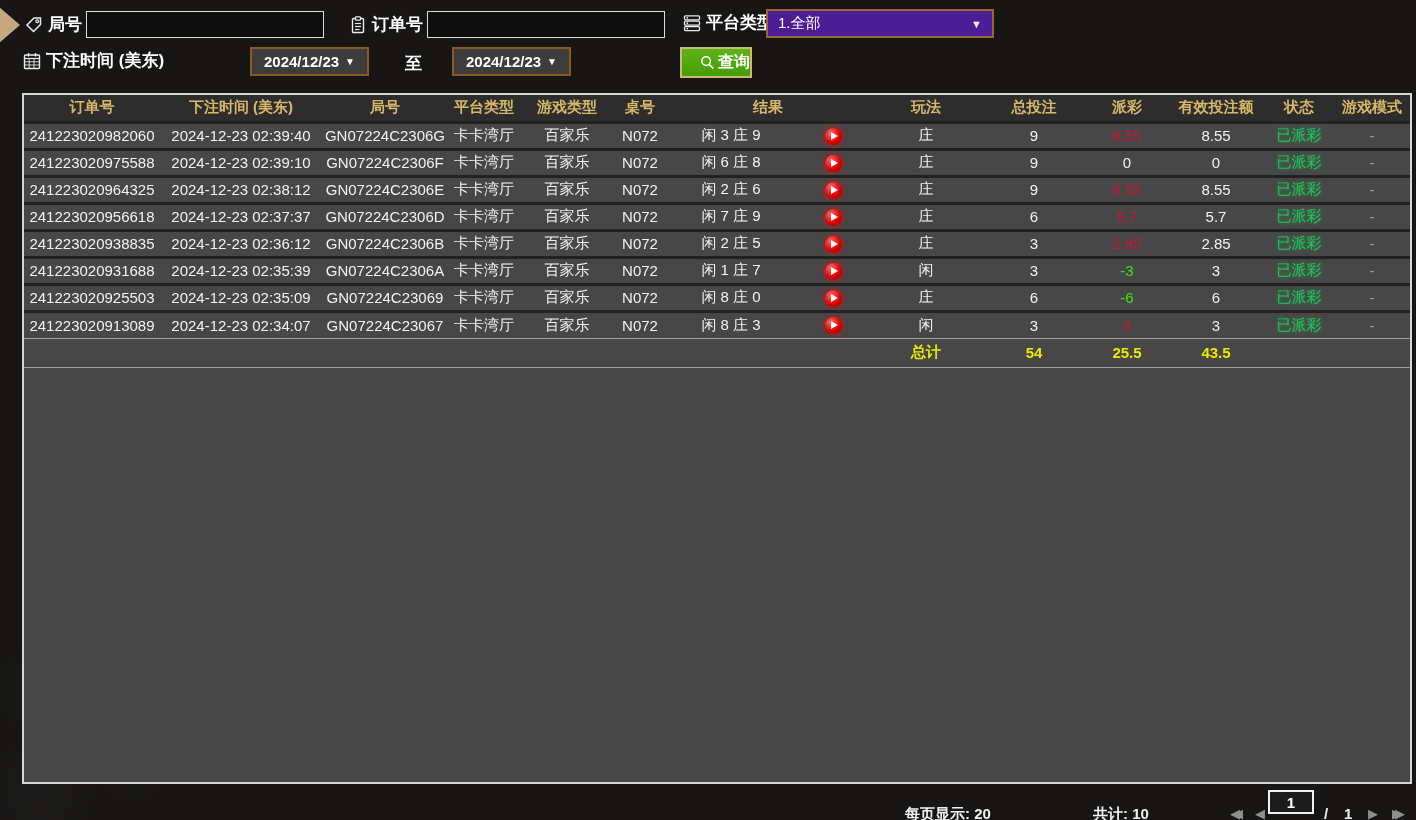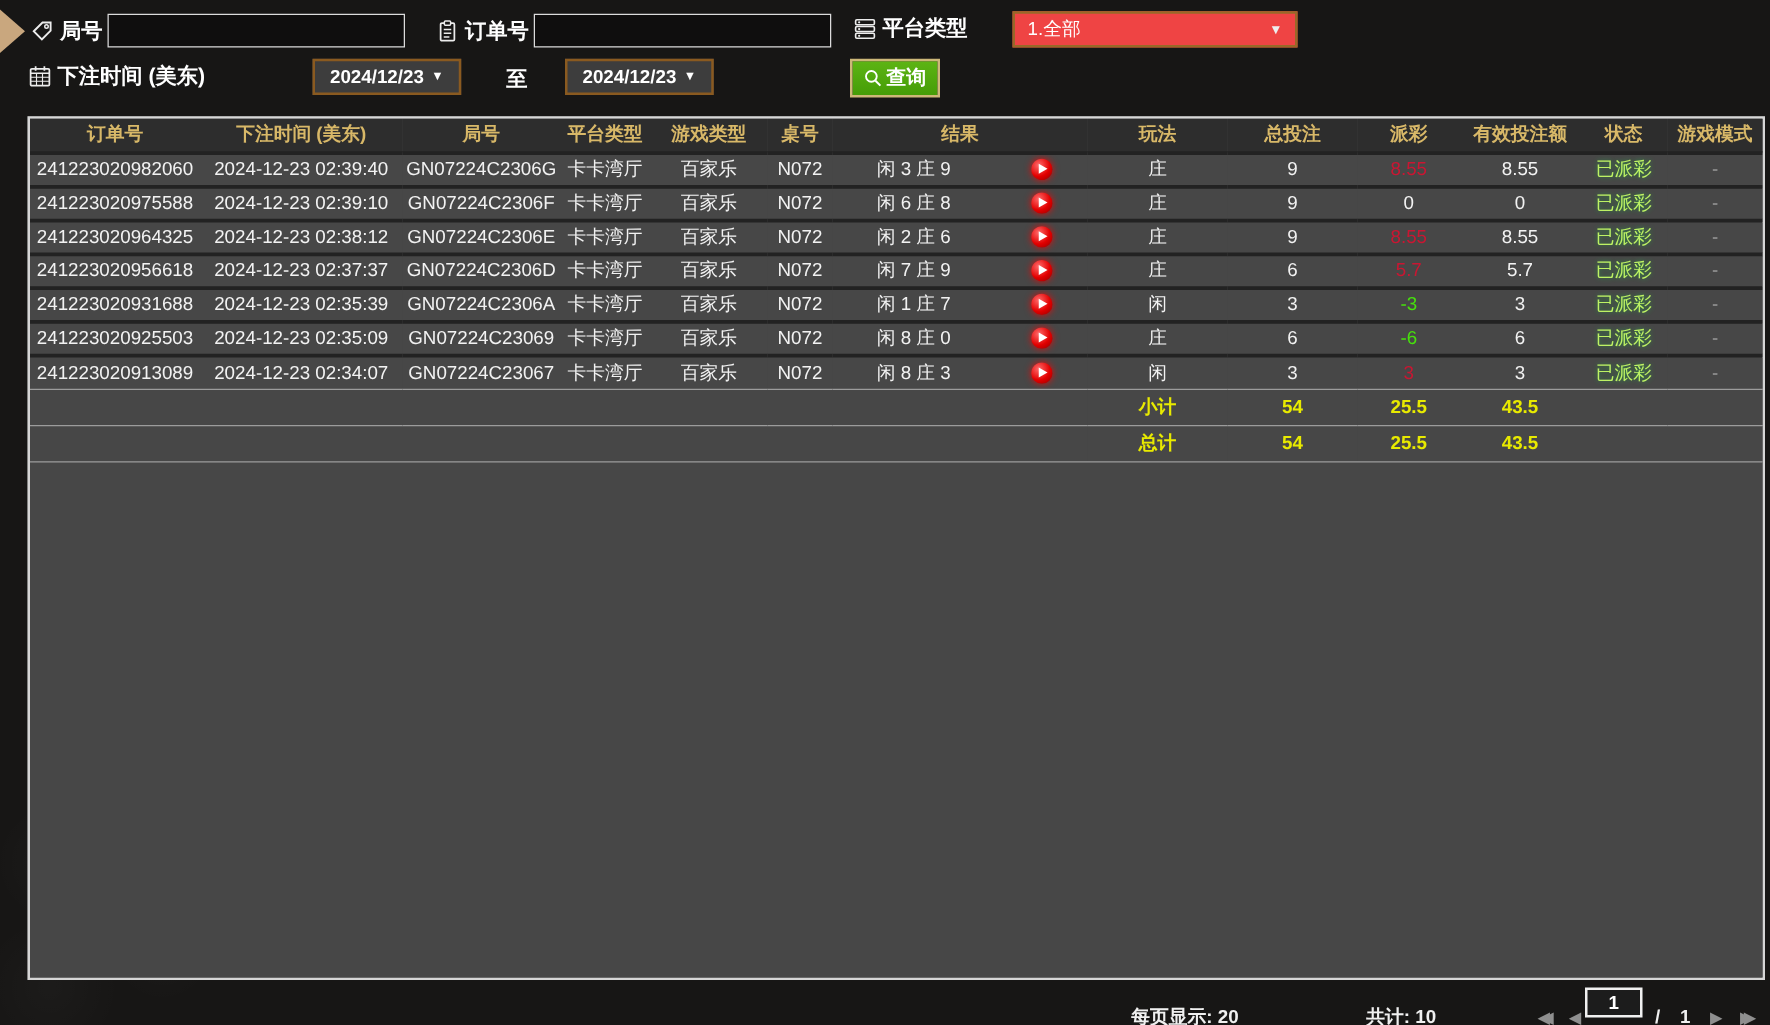--- a/index.html
+++ b/index.html
@@ -17,47 +17,47 @@
   .corner-arrow { position:absolute; left:-18px; top:-8px; width:38px; height:66px;
     background:#c9a77e; clip-path:polygon(0 0,100% 50%,0 100%); }
 
   
   .filters { position:absolute; left:0; top:0; width:100%; height:93px; }
   .f-label { font-weight:bold; font-size:17px; color:#fff; }
   .f-group { position:absolute; display:flex; align-items:center; gap:4px; }
   .f-icon { display:inline-flex; width:20px; height:20px; }
   .txt-input { background:rgba(10,10,10,.55); border:1.5px solid #dcdcdc; height:27px;
     color:#fff; font-size:15px; padding:0 6px; }
-  .sel-platform { position:absolute; left:810px; top:9px; width:228px; height:29px;
-    background:#ef4444; border:2px solid #9a6828; color:#fff; font-size:15px;
+  .sel-platform { position:absolute; left:766px; top:9px; width:228px; height:29px;
+    background:#4c1d95; border:2px solid #9a6828; color:#fff; font-size:15px;
     display:flex; align-items:center; padding:0 10px; cursor:pointer; }
   .sel-platform .arrow { margin-left:auto; font-size:11px; color:#eee; }
   .date-sel { background:#3d3d3d; border:2px solid #8a5a20; height:29px; min-width:119px;
     display:flex; align-items:center; justify-content:center; gap:6px;
     color:#fff; font-weight:bold; font-size:15px; cursor:pointer; padding:0 8px; }
   .date-sel .arrow { font-size:10px; }
   .query-btn { position:absolute; left:680px; top:47px; width:72px; height:31px;
     background:linear-gradient(#5db414,#459d07); border:2px solid #cdb878;
     color:#fff; font-weight:bold; font-size:16px; display:flex; align-items:center;
-    justify-content:center; gap:3px; cursor:pointer; }
+    justify-content:flex-end; gap:3px; cursor:pointer; }
 
   
   .panel { position:absolute; left:22px; top:93px; width:1390px; height:691px;
     border:2px solid #d6d6d6; background:#474747; display:flex; flex-direction:column; }
   table { width:100%; border-collapse:collapse; table-layout:fixed; }
   thead th { background:#2d2d2d; color:#d8b868; font-weight:bold; font-size:15px;
     height:27px; text-align:center; }
   tbody td { text-align:center; font-size:15px; color:#f2f2f2; height:27px;
     background:#474747; white-space:nowrap; overflow:hidden; }
   tr.data-row td { border-top:3px solid #222222; }
   tr.total-row td { border-top:1px solid #9c9c9c; height:29px; }
   .yellow { color:#e8ea00; font-weight:bold; }
   .payout-red { color:#c91632; }
   .payout-green { color:#46e10c; }
-  .status-green { color:#bef264; text-shadow:0 0 4px rgba(0,255,70,.45); }
+  .status-green { color:#22c55e; text-shadow:0 0 4px rgba(0,255,70,.45); }
   .mode-dim { color:#9a9a9a; }
   .play-icon { display:inline-block; width:17px; height:17px; border-radius:50%;
     background:radial-gradient(circle at 35% 30%, #ff6a6a, #e20000 55%, #8f0000);
     box-shadow:0 0 6px rgba(255,0,0,.85); position:relative; vertical-align:middle; cursor:pointer; }
   .play-icon::after { content:''; position:absolute; left:6px; top:4px;
     border-left:7px solid #fff; border-top:4.5px solid transparent; border-bottom:4.5px solid transparent; }
   .filler { flex:1; border-top:1px solid #9c9c9c; background:#474747; }
 
   
   .footer { position:absolute; left:0; top:789px; width:100%; height:28px;
@@ -250,20 +250,36 @@
           <td>闲 7 庄 9</td>
           <td><span class="play-icon"></span></td>
           <td>庄</td>
           <td>6</td>
           <td class="payout-red">5.7</td>
           <td>5.7</td>
           <td class="status-green">已派彩</td>
           <td class="mode-dim">-</td>
         </tr>
         <tr class="data-row">
+          <td>241223020938835</td>
+          <td>2024-12-23 02:36:12</td>
+          <td>GN07224C2306B</td>
+          <td>卡卡湾厅</td>
+          <td>百家乐</td>
+          <td>N072</td>
+          <td>闲 2 庄 5</td>
+          <td><span class="play-icon"></span></td>
+          <td>庄</td>
+          <td>3</td>
+          <td class="payout-red">2.85</td>
+          <td>2.85</td>
+          <td class="status-green">已派彩</td>
+          <td class="mode-dim">-</td>
+        </tr>
+        <tr class="data-row">
           <td>241223020931688</td>
           <td>2024-12-23 02:35:39</td>
           <td>GN07224C2306A</td>
           <td>卡卡湾厅</td>
           <td>百家乐</td>
           <td>N072</td>
           <td>闲 1 庄 7</td>
           <td><span class="play-icon"></span></td>
           <td>闲</td>
           <td>3</td>
@@ -296,28 +312,20 @@
           <td>百家乐</td>
           <td>N072</td>
           <td>闲 8 庄 3</td>
           <td><span class="play-icon"></span></td>
           <td>闲</td>
           <td>3</td>
           <td class="payout-red">3</td>
           <td>3</td>
           <td class="status-green">已派彩</td>
           <td class="mode-dim">-</td>
-        </tr>
-        <tr class="total-row">
-          <td colspan="8"></td>
-          <td class="yellow">小计</td>
-          <td class="yellow">54</td>
-          <td class="yellow">25.5</td>
-          <td class="yellow">43.5</td>
-          <td colspan="2"></td>
         </tr>
         <tr class="total-row">
           <td colspan="8"></td>
           <td class="yellow">总计</td>
           <td class="yellow">54</td>
           <td class="yellow">25.5</td>
           <td class="yellow">43.5</td>
           <td colspan="2"></td>
         </tr>
       </tbody>

